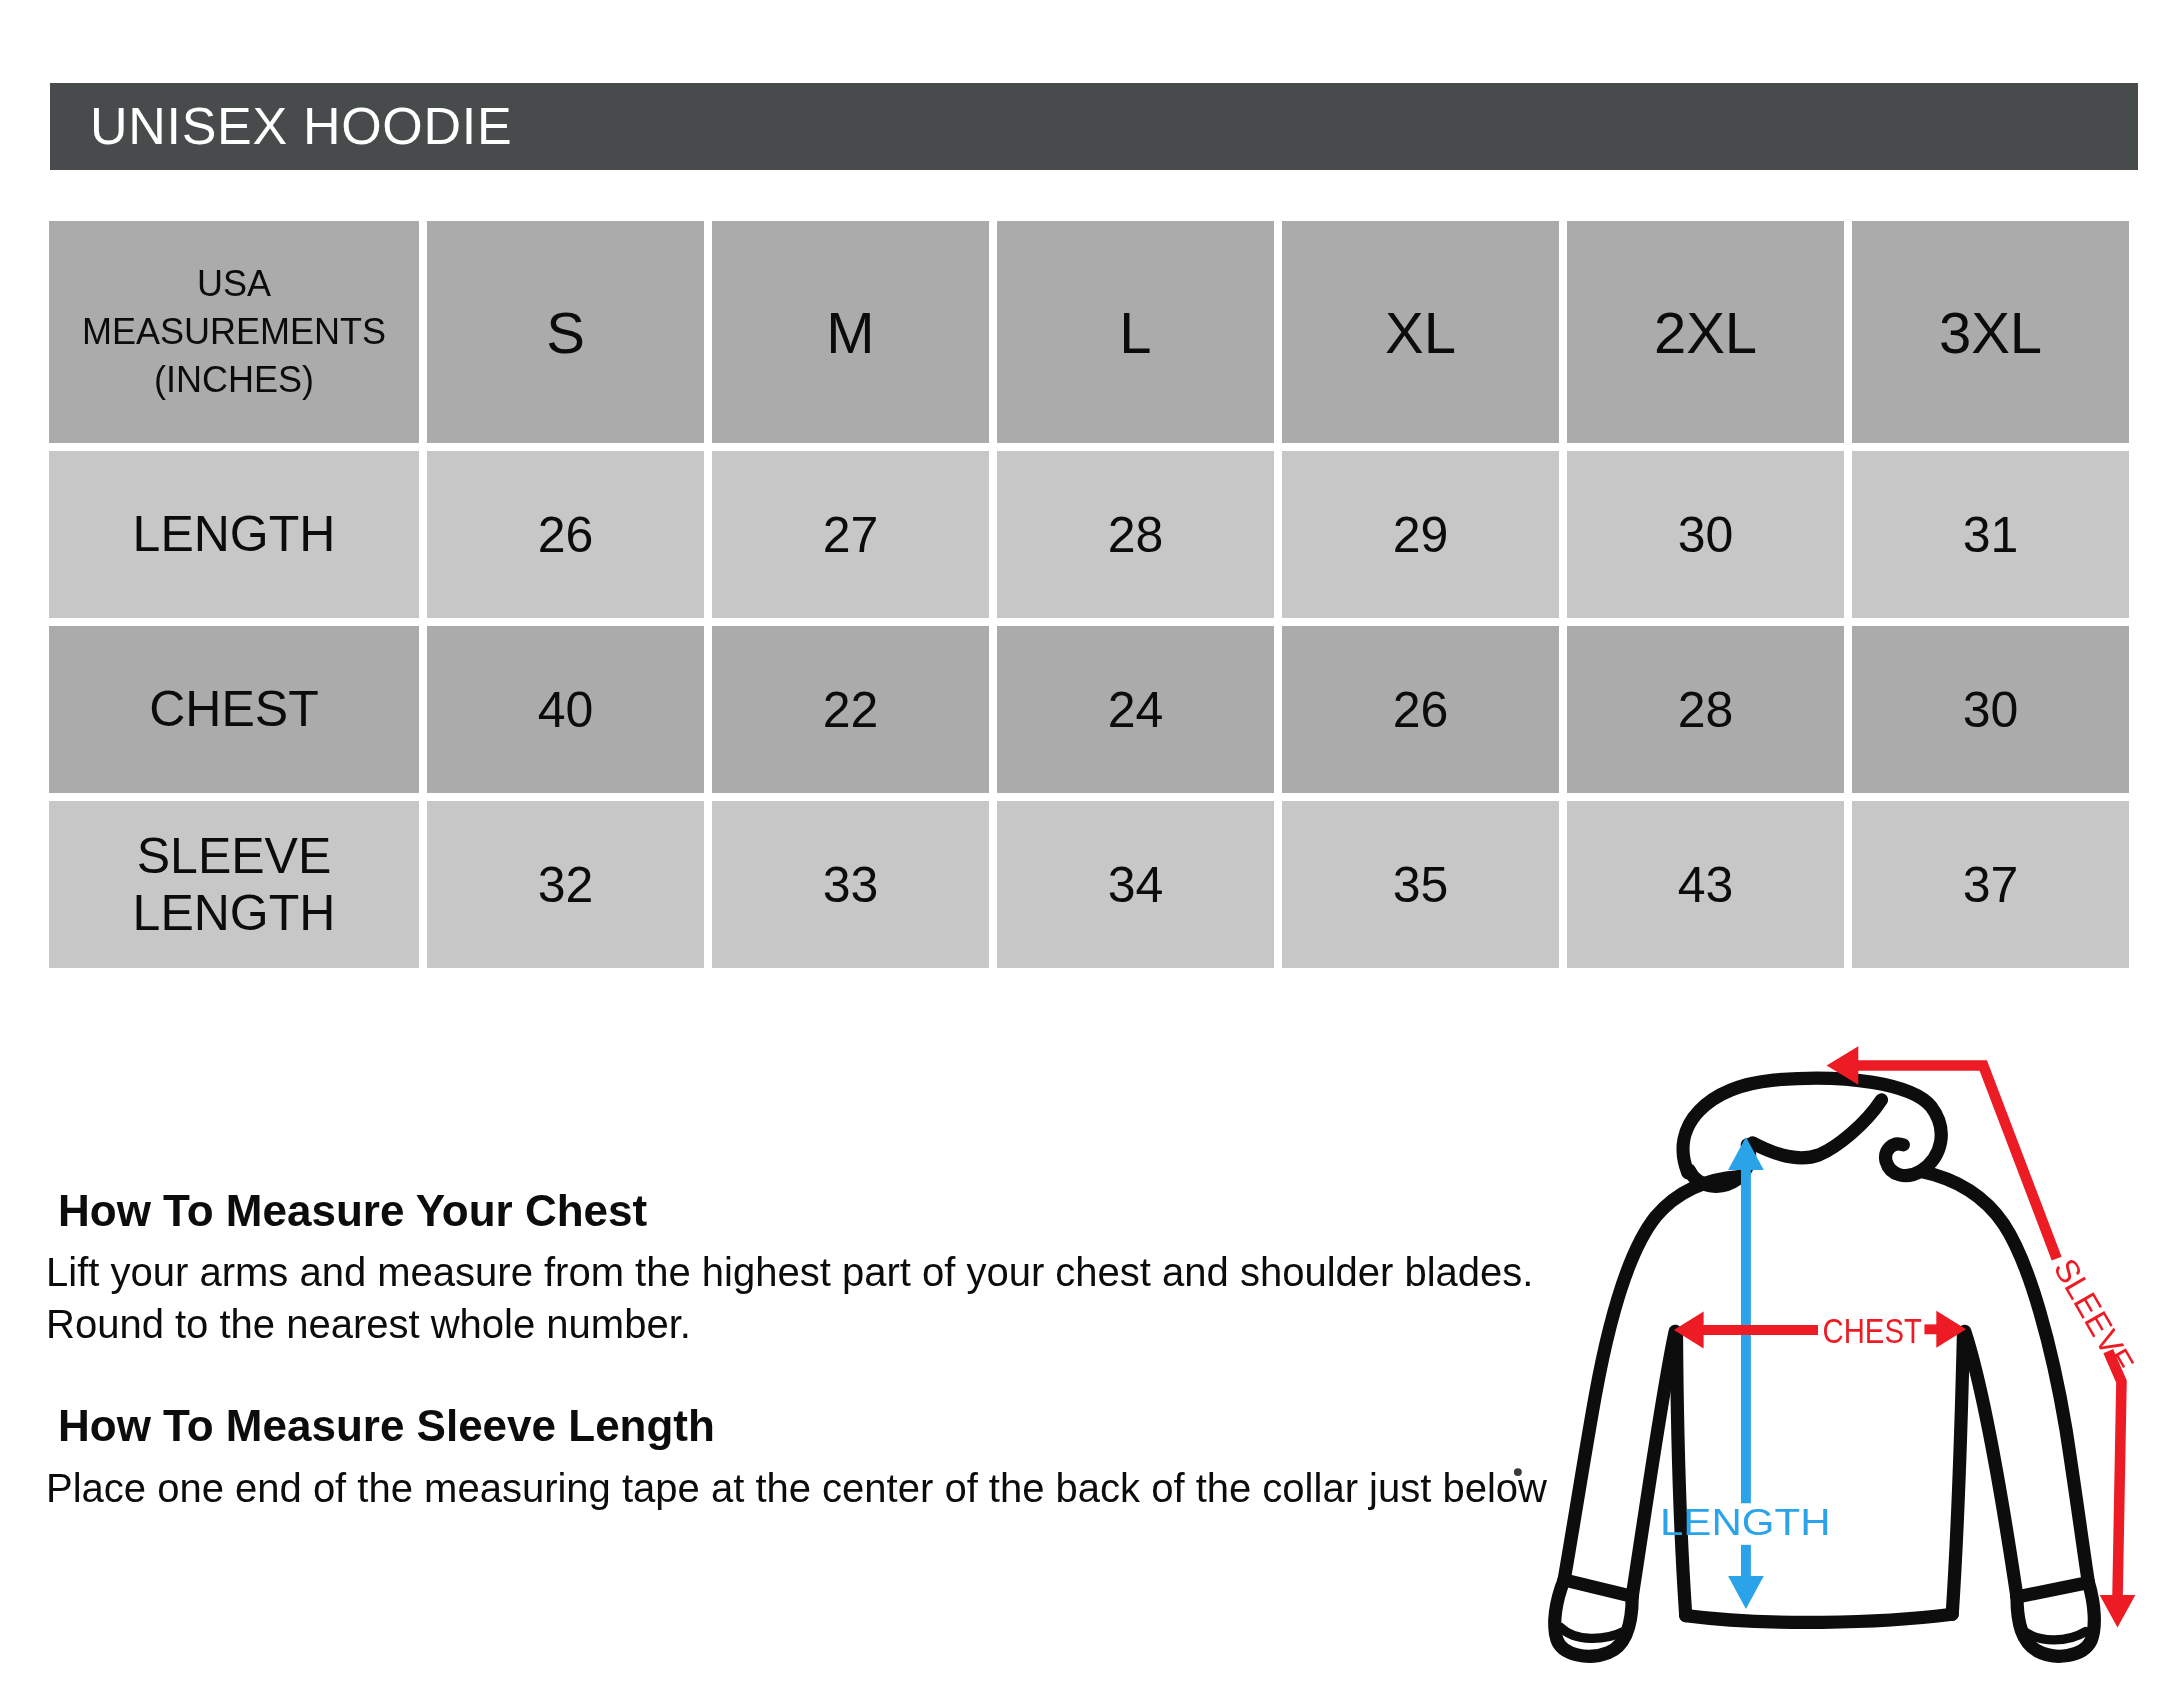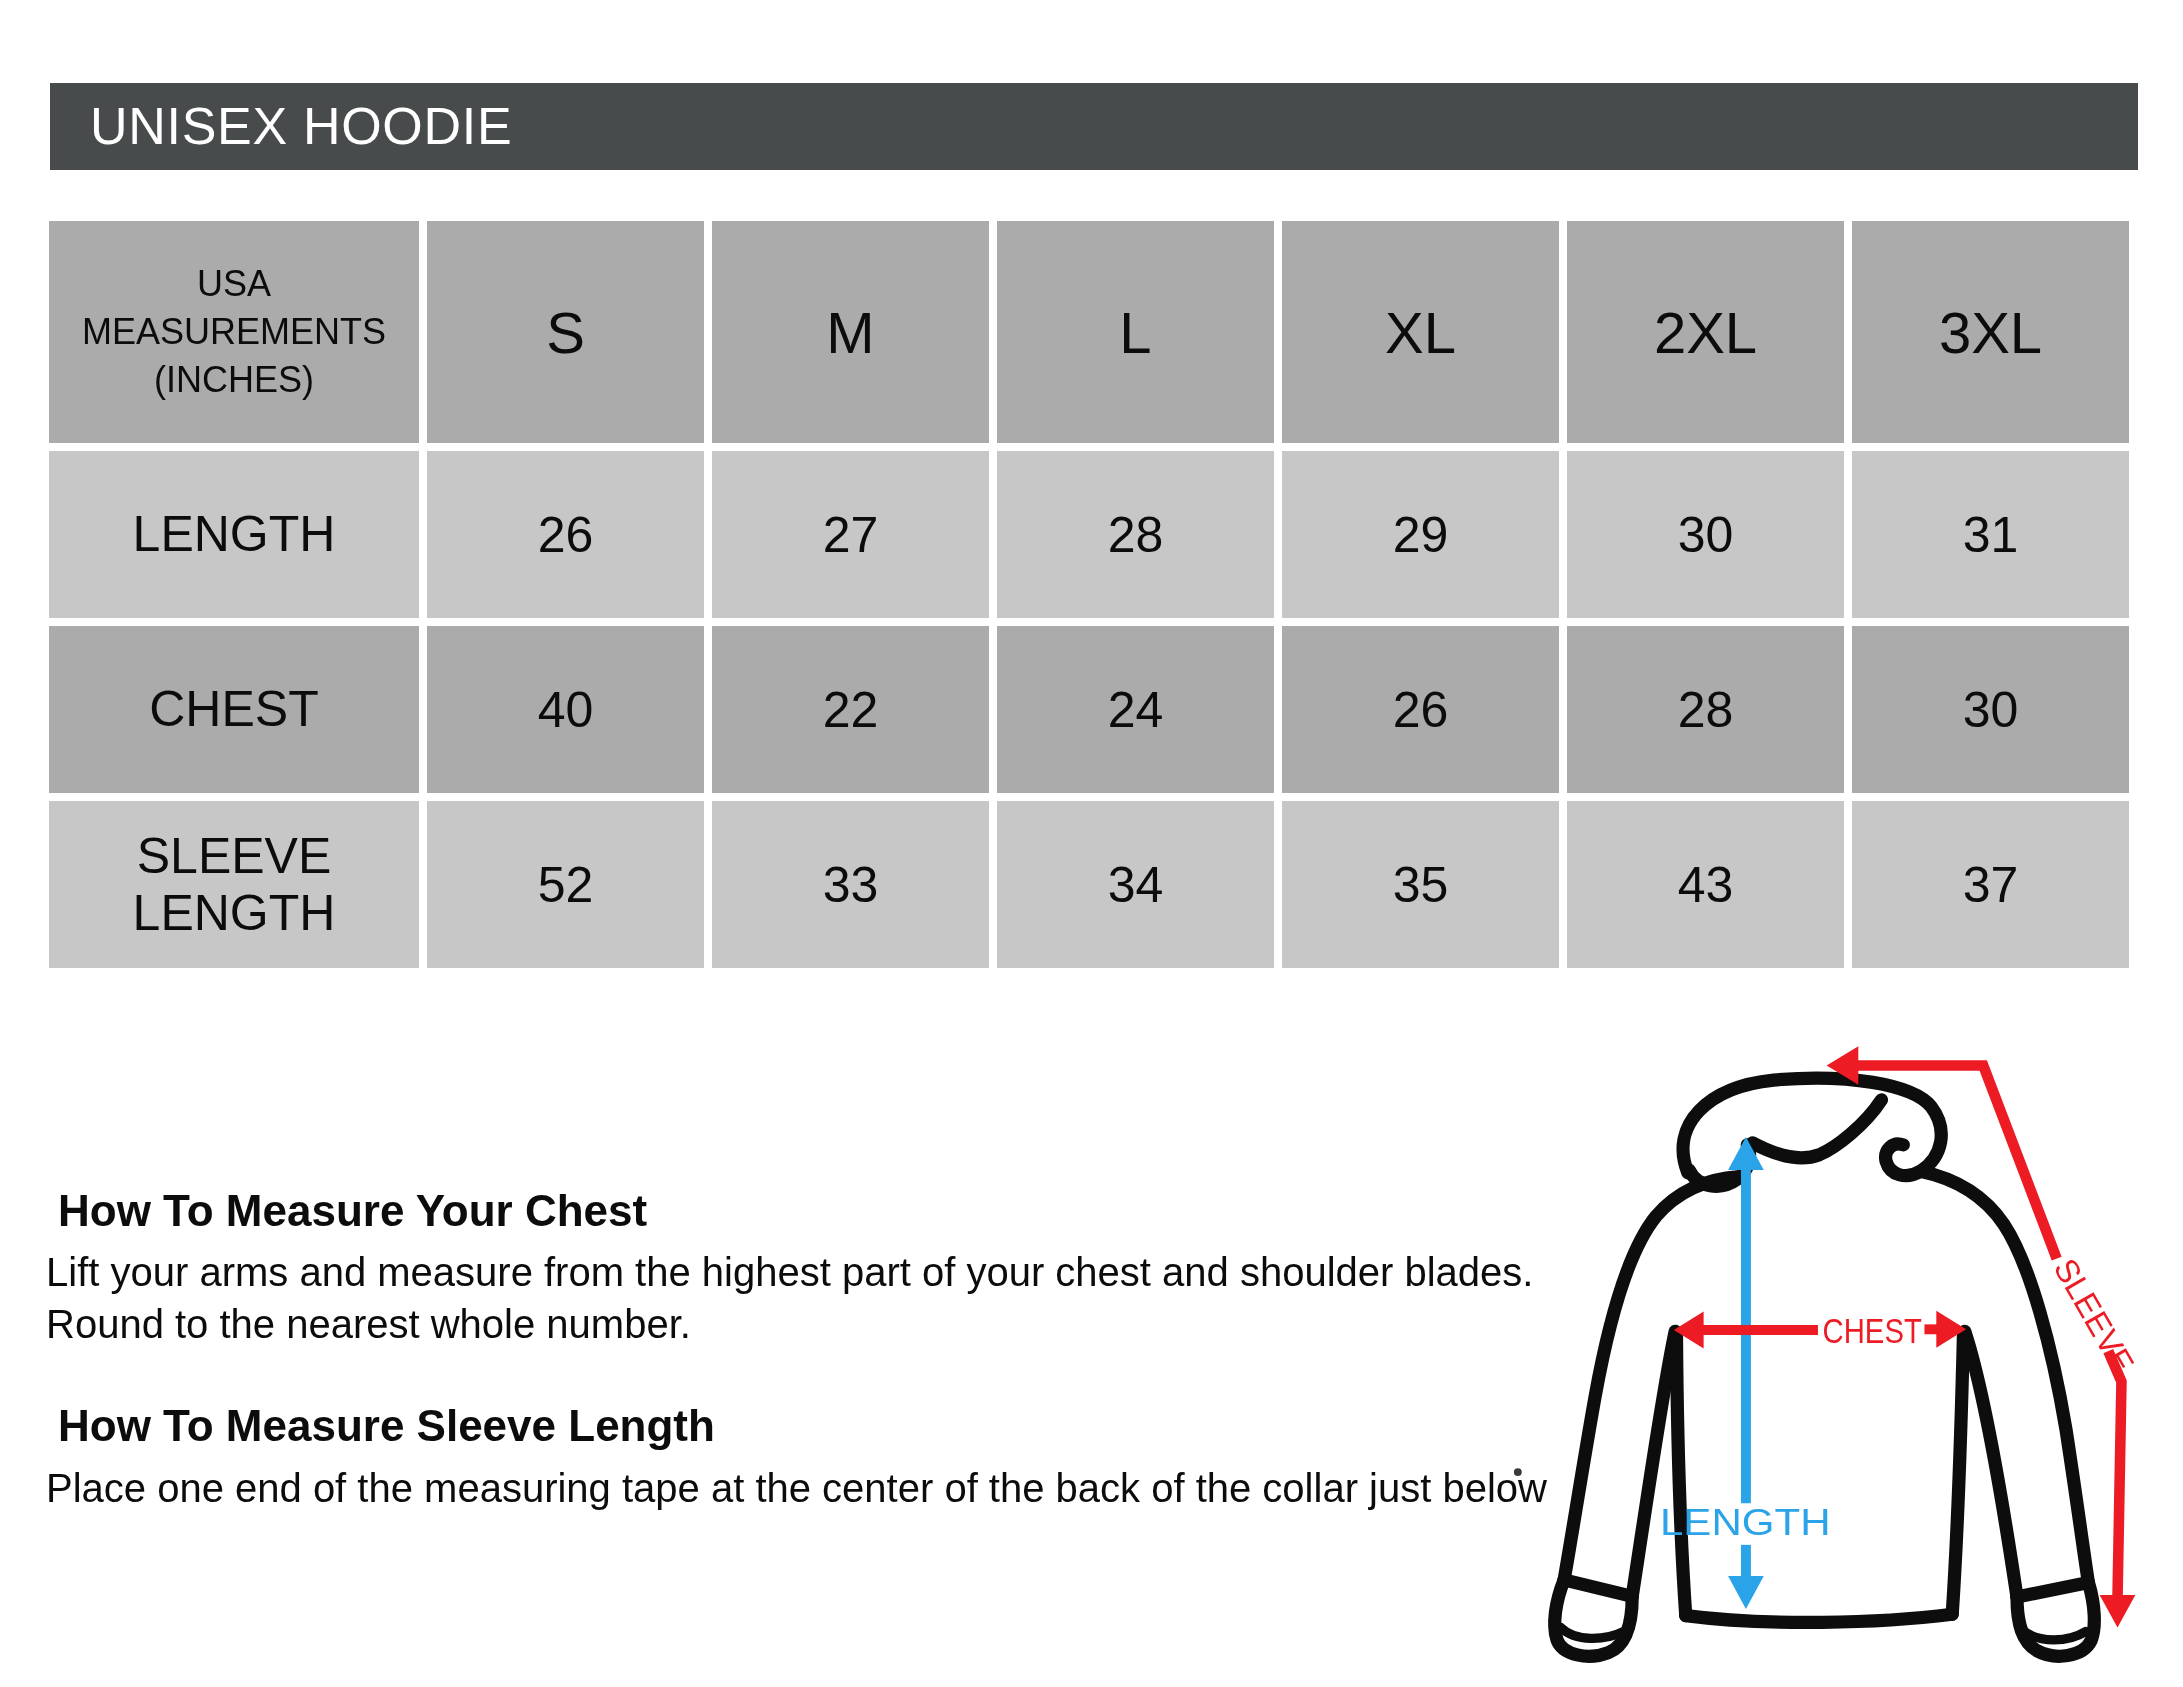--- a/index.html
+++ b/index.html
@@ -113,21 +113,21 @@
     <td>24</td>
     <td>26</td>
     <td>28</td>
     <td>30</td>
   </tr>
   <tr class="rowlight">
     <td class="rlabel">
       <div>SLEEVE</div>
       <div>LENGTH</div>
     </td>
-    <td>52</td>
+    <td>32</td>
     <td>33</td>
     <td>34</td>
     <td>35</td>
     <td>43</td>
     <td>37</td>
   </tr>
 </tbody>
   </table>
 
 <div class="intro">

